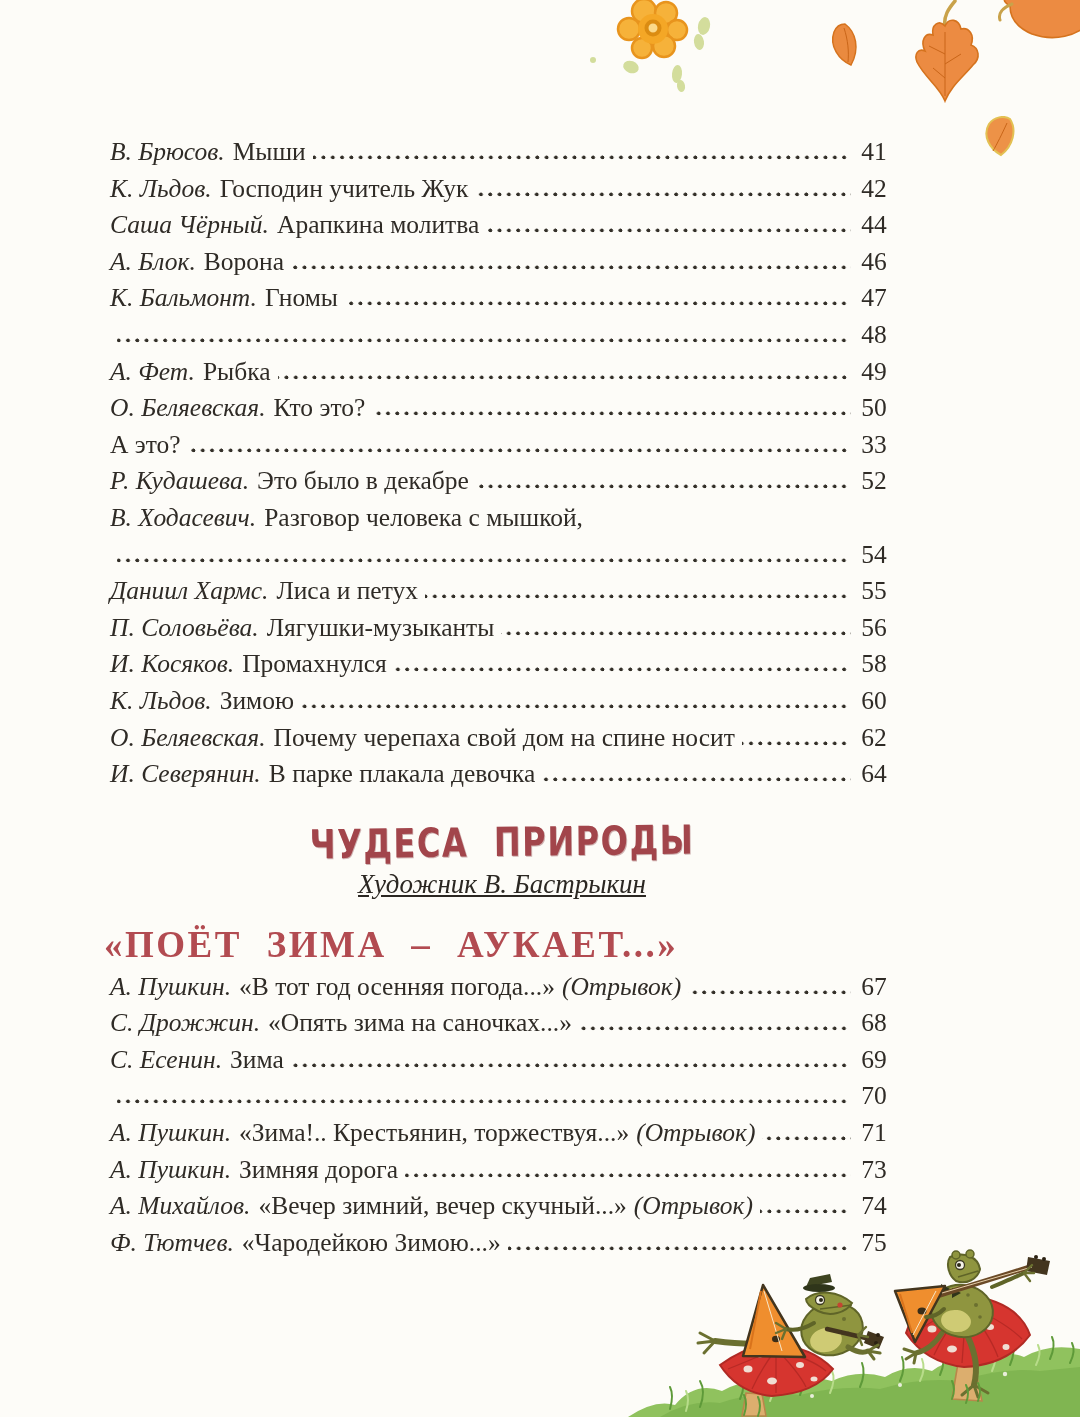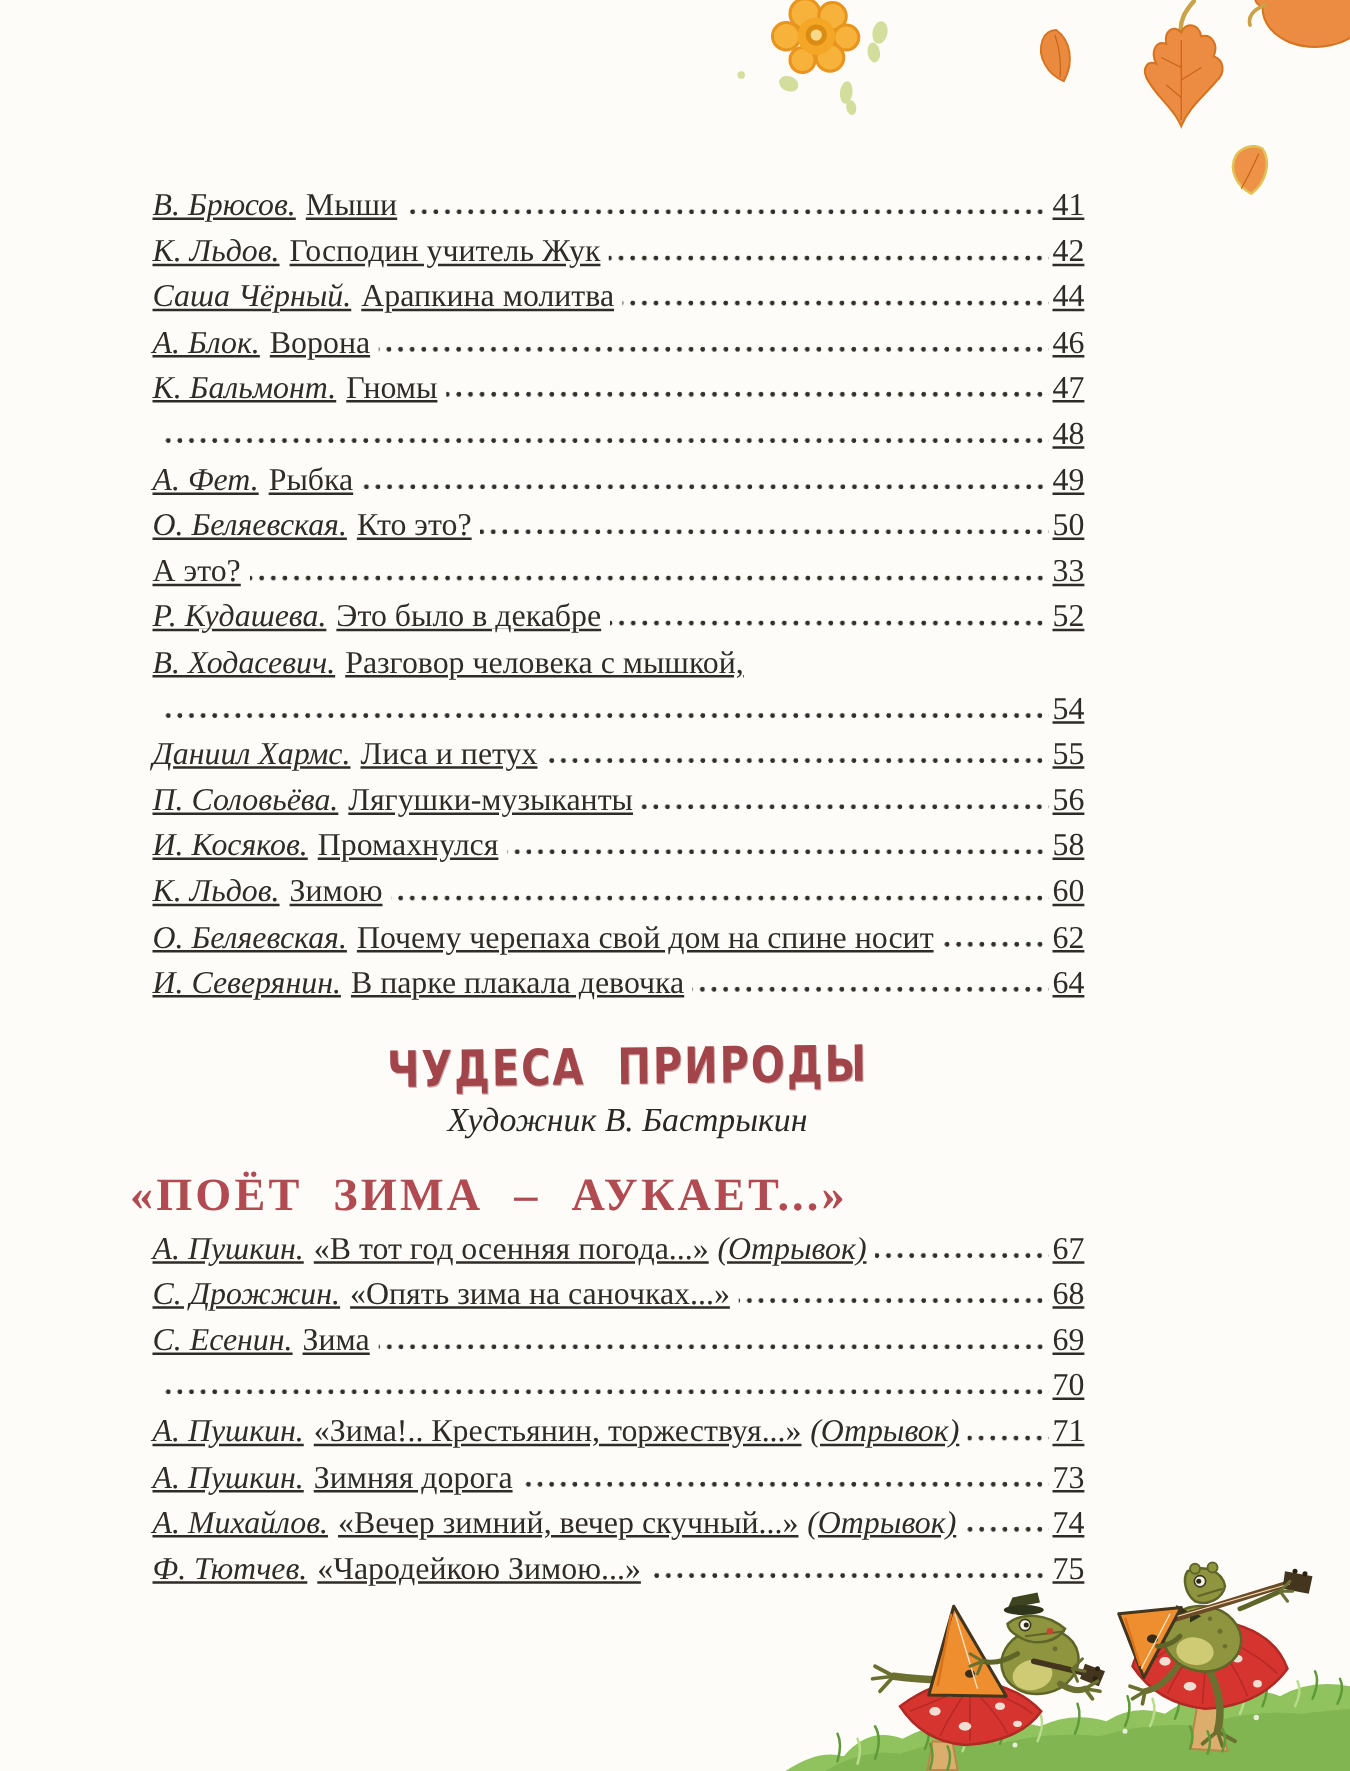--- a/index.html
+++ b/index.html
@@ -16,35 +16,35 @@
     font-size:25.5px;line-height:36.6px;white-space:nowrap;
   }
   .entry{flex:0 0 auto;}
   .author{font-style:italic;margin-right:8px;}
   .suffix{font-style:italic;margin-left:7px;}
   .dots{
     flex:1 1 auto;min-width:16px;height:5px;margin:0 3px 0 7px;
     background-image:radial-gradient(circle at 2.2px 2.4px,#332f28 1.7px,transparent 2.15px);
     background-size:9.3px 5px;background-repeat:repeat-x;background-position:right bottom;
   }
-  .page-num{flex:0 0 auto;min-width:40px;text-align:left;}
+  .page-num{flex:0 0 auto;min-width:40px;text-align:center;}
   .section-heading{
     margin:26px 0 0 0;text-align:center;
     font-family:"DejaVu Sans","Liberation Sans",sans-serif;
     font-weight:700;font-size:40px;line-height:46px;
     letter-spacing:2px;word-spacing:16px;color:#a2454b;
     transform:scale(0.8,1) rotate(-0.6deg);
     text-shadow:1px 1px 0 rgba(122,44,50,0.35);
   }
-  .artist{margin-top:2px;text-align:center;font-style:italic;font-size:27px;line-height:34px;color:#2b2722;}
+  .artist{margin-top:2px;text-align:center;font-style:italic;font-size:27px;line-height:34px;color:#2b2722;text-decoration:underline;}
   .subheading{
     margin:26px 0 0 -6px;font-weight:700;font-size:37px;line-height:36px;
     letter-spacing:2.5px;word-spacing:13px;color:#b24b51;
   }
-  .toc{margin:12px;text-decoration:underline;}
+  .toc{margin:0;}
   #toc-2{margin-top:6px;}
   .deco{position:absolute;}
   svg{display:block;}
 </style>
 </head>
 <body>
 
 <div class="page">
 
   <div class="deco" style="left:612px;top:-4px;width:84px;height:72px;">

